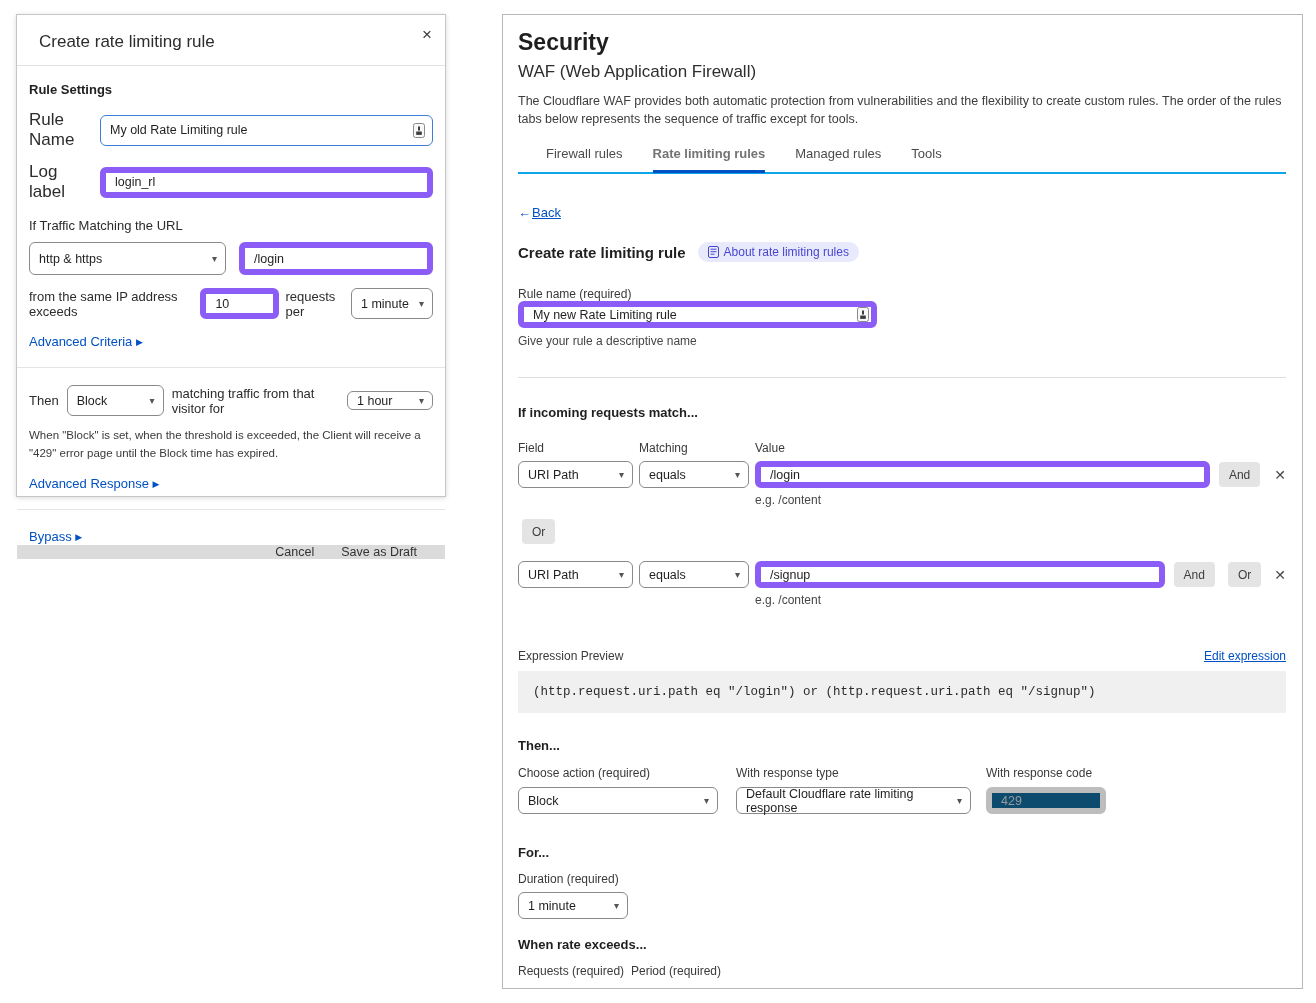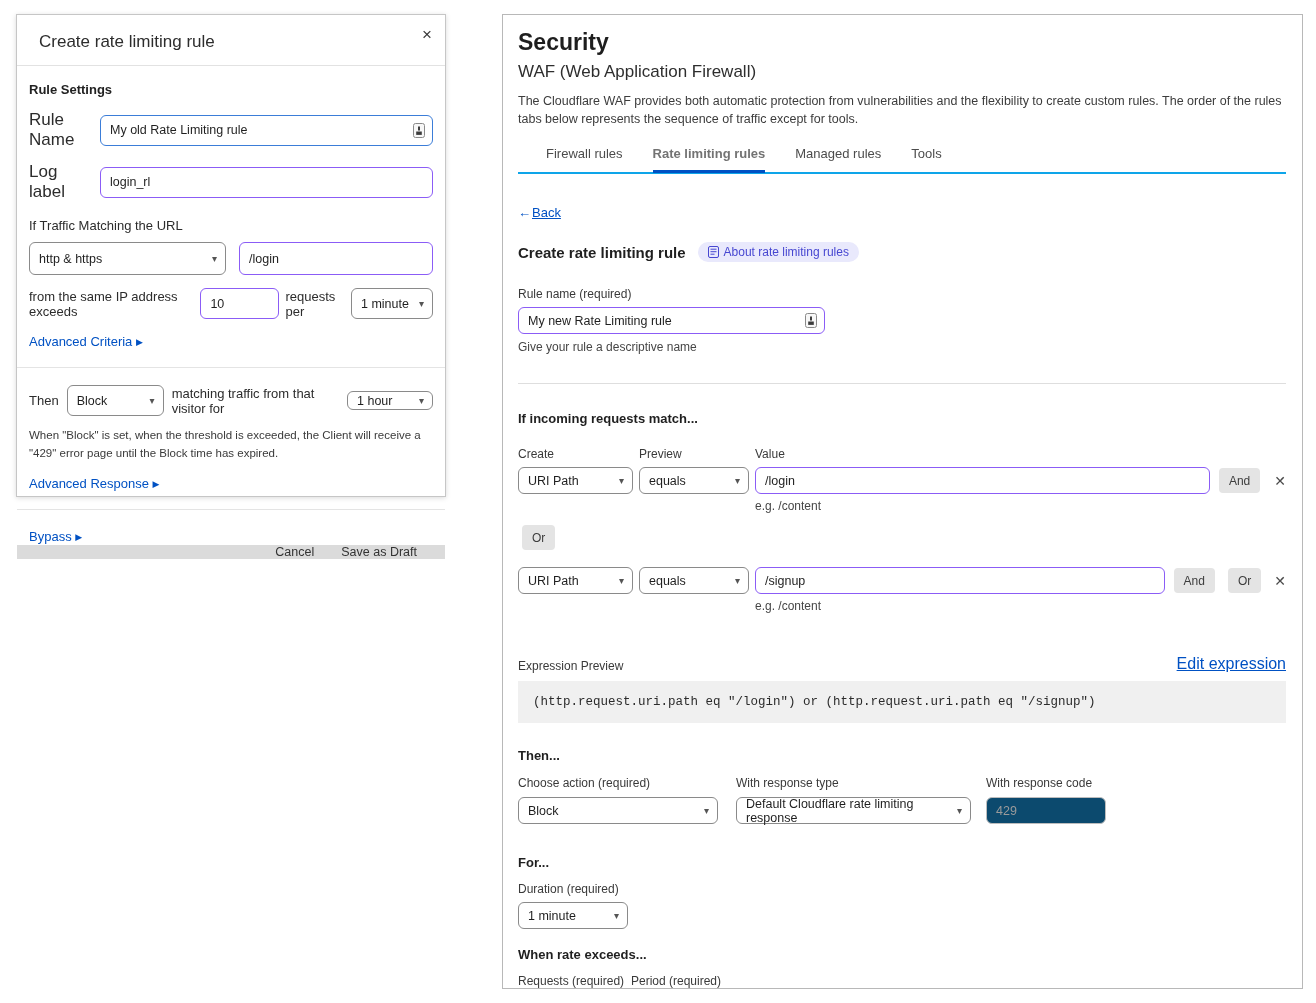--- a/index.html
+++ b/index.html
@@ -5,21 +5,21 @@
   * { box-sizing: border-box; margin: 0; padding: 0; }
   html,body { width:1316px; height:1003px; background:#ffffff;
     font-family:"Liberation Sans", sans-serif; color:#222; }
   .stage { position:relative; width:1316px; height:1003px; background:#fff; overflow:hidden; }
 
   
   .select { display:flex; align-items:center; justify-content:space-between;
     border:1px solid #8a8a8a; border-radius:6px; height:27px; padding:0 8px 0 9px;
     font-size:12.5px; color:#1f1f1f; background:#fff; cursor:pointer; }
   .select .arrow { font-size:10px; color:#555; margin-left:6px; }
-  .tinput { border:1px solid #8b5cf6; border-radius:6px; height:27px; padding:0 9px;
+  .tinput { border:6px solid #8b5cf6; border-radius:6px; height:27px; padding:0 9px;
     font-size:12.5px; color:#1f1f1f; background:#fff; width:100%;
     font-family:"Liberation Sans", sans-serif; }
   .gbtn { display:inline-flex; align-items:center; justify-content:center;
     background:#e4e4e4; border:none; border-radius:4px; height:25px; padding:0 10px;
     font-size:12px; color:#3d3d3d; cursor:pointer; font-family:"Liberation Sans", sans-serif; }
   .xicon { font-size:14px; color:#4a4a4a; cursor:pointer; }
   .tri { font-size:9px; position:relative; top:-1px; }
 
   
   .dialog { position:absolute; left:16px; top:14px; width:430px; height:483px;
@@ -67,38 +67,38 @@
   .tab.active { color:#737373; font-weight:bold; border-bottom-color:#0051c3; }
   .back { margin-top:31px; font-size:13px; color:#0051c3; cursor:pointer; display:inline-block; }
   .back u { margin-left:1px; }
   .h-row { display:flex; align-items:center; margin-top:21px; }
   .p-heading { font-size:15px; font-weight:bold; color:#1f1f1f; }
   .badge { display:inline-flex; align-items:center; background:#e9e9fc; border-radius:10px;
     height:20px; padding:0 10px; margin-left:12px; font-size:12px; color:#4747d1; cursor:pointer; }
   .badge svg { margin-right:5px; }
   .flabel { font-size:12px; color:#3a3a3a; }
   .mt-label { margin-top:25px; }
-  .name-input-wrap { position:relative; width:307px; margin-top:6px; }
+  .name-input-wrap { position:relative; width:359px; }
   .name-input-wrap .autofill { top:6px; }
   .hint { font-size:12px; color:#464646; margin-top:6px; }
   .p-hr { border:none; border-top:1px solid #dedede; margin-top:29px; }
   .sec-head { font-size:13px; font-weight:bold; color:#1f1f1f; }
   .cond-labels { display:flex; margin-top:21px; }
   .cond-labels .l1 { width:121px; }
   .cond-labels .l2 { width:116px; }
   .cond-row { display:flex; align-items:center; margin-top:6px; }
   .sel-field { width:115px; margin-right:6px; flex:none; }
   .sel-operator { width:110px; margin-right:6px; flex:none; }
   .vwrap { flex:1; margin-right:9px; }
   .cond-row .gbtn { margin-right:14px; }
   .cond-hint { font-size:12px; color:#464646; margin:5px 0 0 237px; }
   .or-standalone { margin:12px 0 0 4px; }
   .row2 { margin-top:17px; }
   .expr-row { display:flex; justify-content:space-between; align-items:flex-end; margin-top:42px; }
-  .expr-edit { font-size:16px; color:#0051c3; text-decoration:underline; cursor:pointer; }
+  .expr-edit { font-size:12px; color:#0051c3; text-decoration:underline; cursor:pointer; }
   .code { background:#f0f0f0; margin-top:8px; padding:14px 15px;
     font-family:"Liberation Mono", monospace; font-size:12.5px; color:#2b2b2b; }
   .then-head { margin-top:25px; }
   .fgroups { display:flex; margin-top:13px; }
   .fgroup .sel { margin-top:7px; }
   .g-action { width:200px; margin-right:18px; }
   .g-rtype { width:235px; margin-right:15px; }
   .g-rcode { width:120px; }
   .tinput.disabled { background:#0c4a6e; border-color:#bdbdbd; color:#9a9a9a; }
   .for-head { margin-top:31px; }
@@ -230,22 +230,22 @@
           </svg>
       </span>
     </div>
     <div class="hint">Give your rule a descriptive name</div>
 
     <hr class="p-hr">
 
     <div class="sec-head" style="margin-top:27px;">If incoming requests match...</div>
 
     <div class="cond-labels">
-      <span class="flabel l1">Create</span>
-      <span class="flabel l2">Preview</span>
+      <span class="flabel l1">Field</span>
+      <span class="flabel l2">Matching</span>
       <span class="flabel">Value</span>
     </div>
 
     
     <div class="cond-row">
       <div class="select sel-field">
         <span>URI Path</span>
         <span class="arrow">▾</span>
       </div>
       <div class="select sel-operator">

